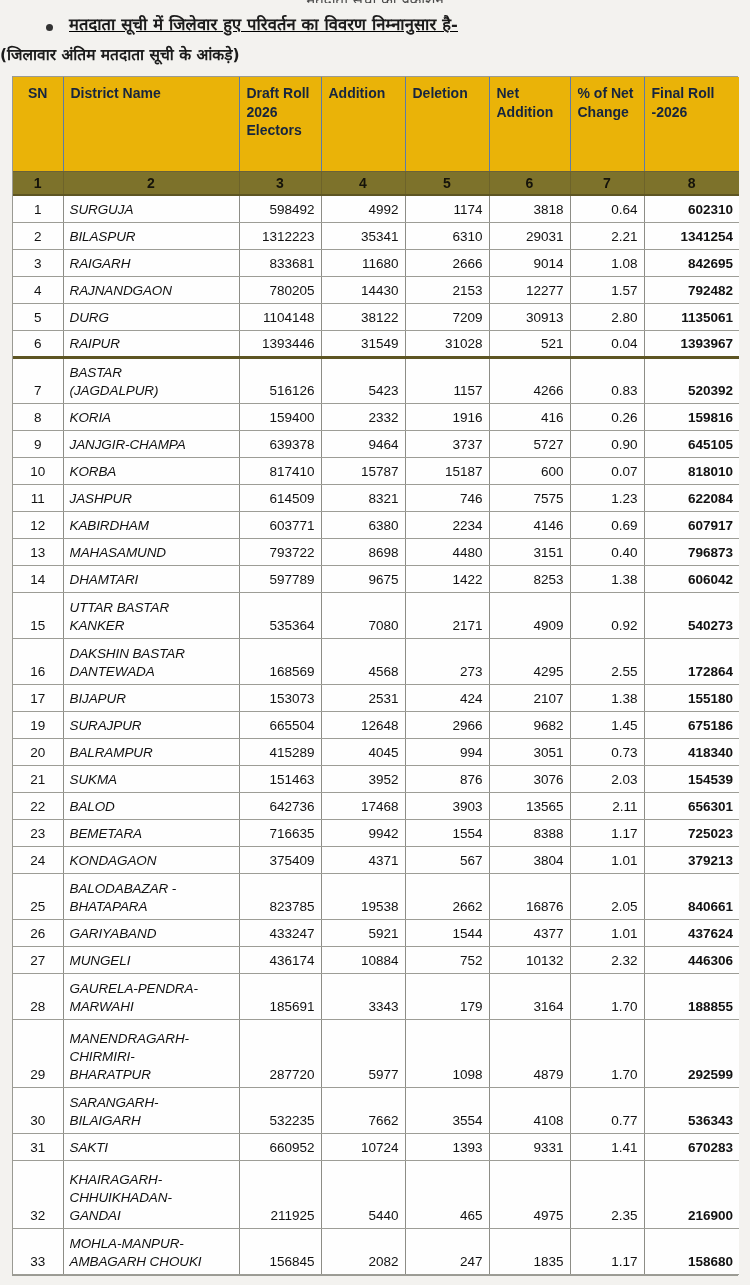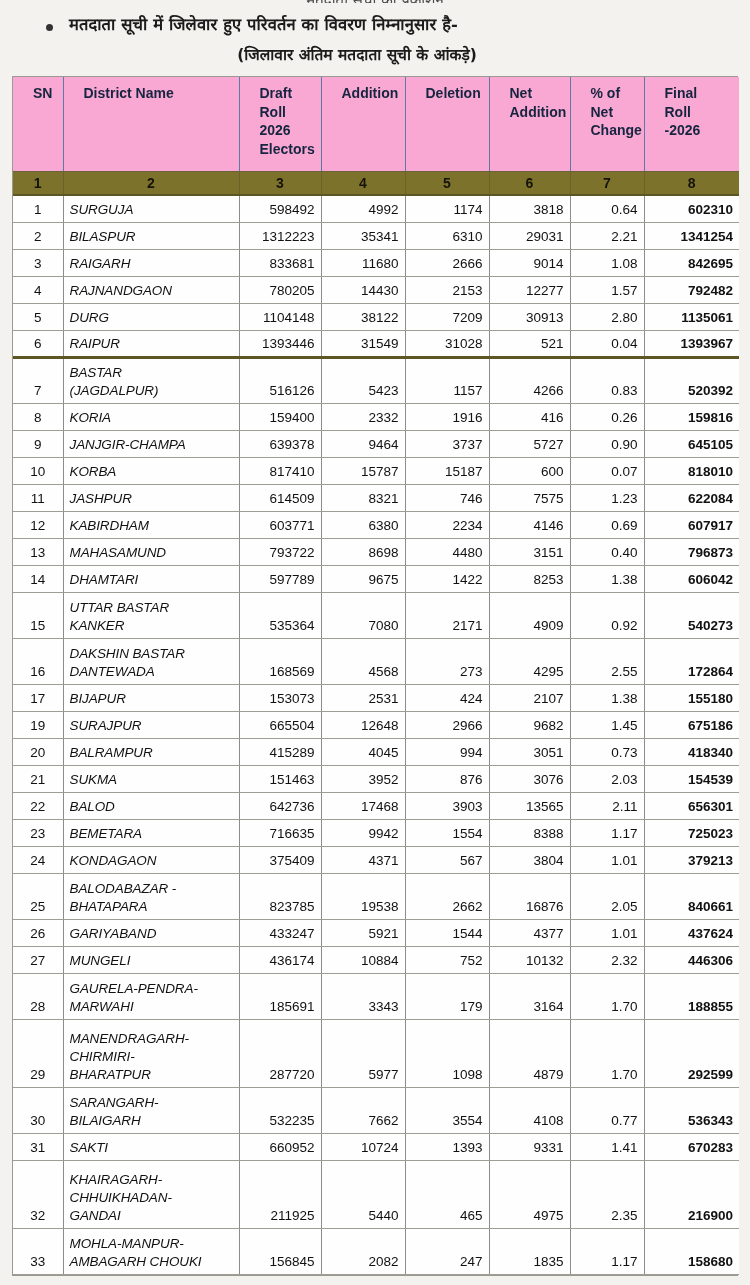--- a/index.html
+++ b/index.html
@@ -29,20 +29,21 @@
     white-space: nowrap;
   }
 
   
   .headings { padding: 14px 0 0 0; }
   .bullet-line {
     display: flex;
     align-items: flex-start;
     padding-left: 46px;
     padding-right: 10px;
+    text-decoration: underline;
   }
   .bullet-dot {
     width: 7px; height: 7px;
     border-radius: 50%;
     background: #333;
     margin-top: 10px;
     margin-right: 16px;
     flex: 0 0 auto;
   }
   .hindi-main {
@@ -51,21 +52,20 @@
     font-weight: 700;
     color: #1b1b1b;
     line-height: 1.35;
     letter-spacing: 0.1px;
   }
   .hindi-sub {
     font-family: "DejaVu Sans", sans-serif;
     font-size: 15.5px;
     font-weight: 700;
     color: #1b1b1b;
-    text-align: center;
     margin-top: 7px;
     padding-right: 36px;
   }
 
   
   .table-wrap {
     margin: 11px 12px 0 12px;
     border: 1px solid #9a9a93;
   }
   table.voters {
@@ -88,28 +88,28 @@
     border-bottom: 1px solid #9d9d96;
     font-size: 13.5px;
     color: #111;
     padding: 3px 6px;
     vertical-align: bottom;
     line-height: 1.32;
   }
   table.voters th:last-child, table.voters td:last-child { border-right: none; }
 
   thead.head-main th {
-    background: #f9a8d4;
+    background: #eab308;
     color: #16253f;
     font-weight: 700;
     font-size: 14px;
     vertical-align: top;
     text-align: left;
     height: 94px;
-    padding: 7px 20px;
+    padding: 7px 7px;
     border-right: 1px solid #5d7ba8;
     border-bottom: 1px solid #6a6238;
   }
   thead.head-main th.sn-head { text-align: center; }
 
   tr.colnum td {
     background: #7d722b;
     color: #15130a;
     font-weight: 700;
     text-align: center;

